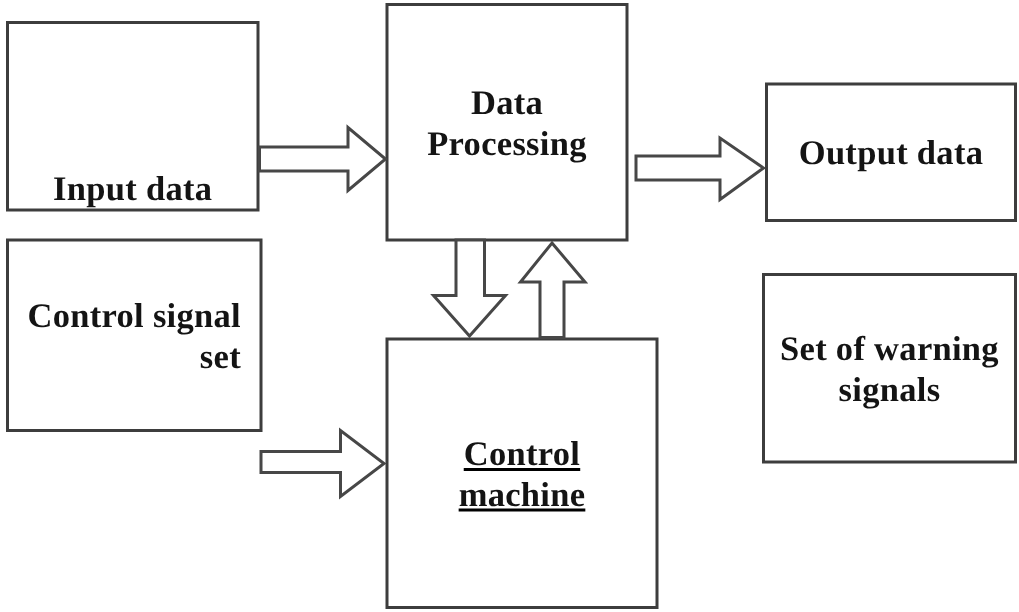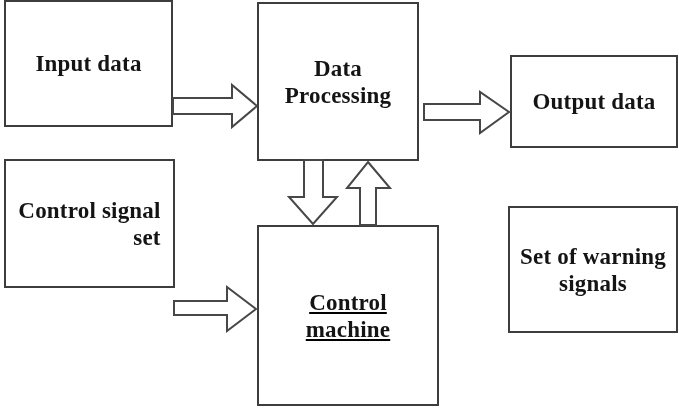--- a/index.html
+++ b/index.html
@@ -27,27 +27,27 @@
   }
   .lbl {
     font-weight: bold;
     font-size: 23px;
     line-height: 27px;
     color: #141414;
     white-space: pre-line;
     letter-spacing: 0.2px;
   }
   
-  #b-input    { left: 4px;   top: 0;  width: 169px; height: 127px; }
+  #b-input    { left: 4px;   top: 14px;  width: 169px; height: 127px; align-items: flex-end; }
   #b-csignal  { left: 4px;   top: 159px; width: 171px; height: 129px; text-align: right; }
   #b-opcode   { left: 4px;   top: 323px; width: 172px; height: 81px;  }
   #b-dproc    { left: 257px; top: 2px;   width: 162px; height: 159px; }
   #b-cmach    { left: 257px; top: 225px; width: 182px; height: 181px; text-decoration: underline; }
   #b-output   { left: 510px; top: 55px;  width: 168px; height: 93px; }
-  #b-warning  { left: 508px; top: 182px; width: 170px; height: 127px; margin-top: 24px; }
+  #b-warning  { left: 508px; top: 182px; width: 170px; height: 127px; }
 
   .arrows {
     position: absolute;
     left: 0;
     top: 0;
     width: 679px;
     height: 408px;
   }
   .arrows polygon {
     fill: #ffffff;

